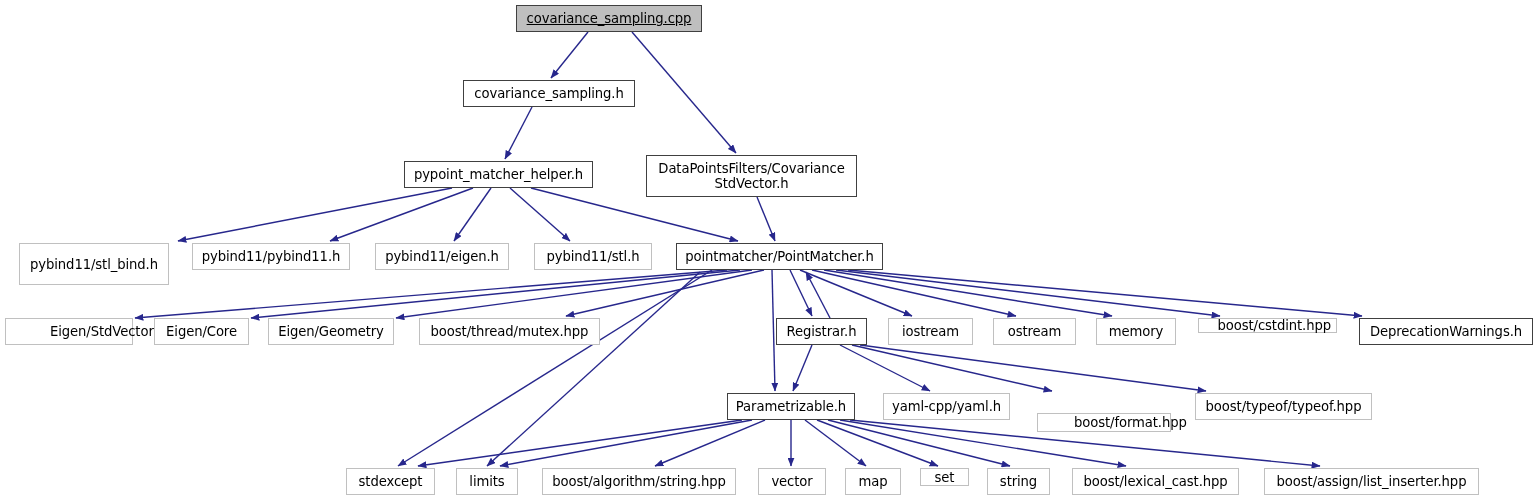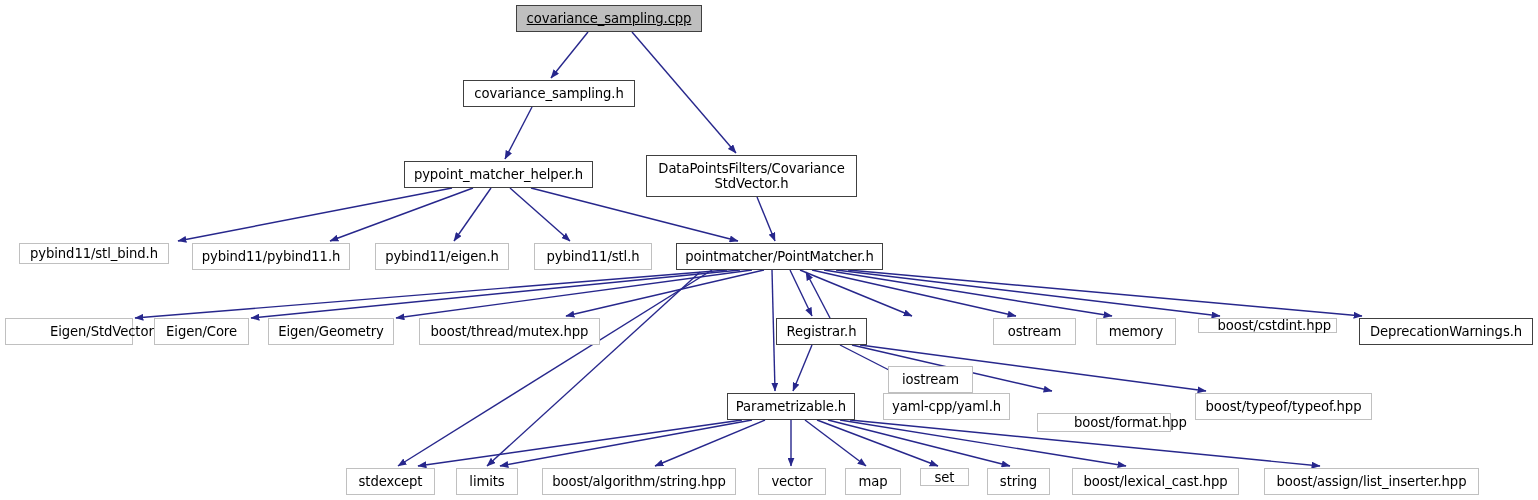--- a/index.html
+++ b/index.html
@@ -100,31 +100,31 @@
         <line x1="840" y1="420" x2="1126" y2="466" stroke="#27278c" stroke-width="1.4" marker-end="url(#arrowhead)"></line>
         <line x1="850" y1="420" x2="1320" y2="466" stroke="#27278c" stroke-width="1.4" marker-end="url(#arrowhead)"></line>
       </g>
   </svg>
   <div id="nodes-group">
       <div class="graph-node current" style="left: 516px; top: 5px; width: 186px; height: 27px;"><span class="node-label">covariance_sampling.cpp</span></div>
       <div class="graph-node local" style="left: 463px; top: 80px; width: 172px; height: 27px;"><span class="node-label">covariance_sampling.h</span></div>
       <div class="graph-node local" style="left: 646px; top: 155px; width: 211px; height: 42px;"><span class="node-label">DataPointsFilters/Covariance
 StdVector.h</span></div>
       <div class="graph-node local" style="left: 404px; top: 161px; width: 189px; height: 27px;"><span class="node-label">pypoint_matcher_helper.h</span></div>
-      <div class="graph-node extern" style="left: 19px; top: 243px; width: 150px; height: 21px;"><span class="node-label">pybind11/stl_bind.h</span></div>
+      <div class="graph-node extern" style="left: 19px; top: 243px; width: 150px; height: 42px;"><span class="node-label">pybind11/stl_bind.h</span></div>
       <div class="graph-node extern" style="left: 192px; top: 243px; width: 158px; height: 27px;"><span class="node-label">pybind11/pybind11.h</span></div>
       <div class="graph-node extern" style="left: 375px; top: 243px; width: 134px; height: 27px;"><span class="node-label">pybind11/eigen.h</span></div>
       <div class="graph-node extern" style="left: 534px; top: 243px; width: 118px; height: 27px;"><span class="node-label">pybind11/stl.h</span></div>
       <div class="graph-node local" style="left: 676px; top: 243px; width: 207px; height: 27px;"><span class="node-label">pointmatcher/PointMatcher.h</span></div>
       <div class="graph-node extern" style="left: 5px; top: 318px; width: 128px; height: 27px; padding-left: 44px;"><span class="node-label">Eigen/StdVector</span></div>
       <div class="graph-node extern" style="left: 154px; top: 318px; width: 95px; height: 27px;"><span class="node-label">Eigen/Core</span></div>
       <div class="graph-node extern" style="left: 268px; top: 318px; width: 126px; height: 27px;"><span class="node-label">Eigen/Geometry</span></div>
       <div class="graph-node extern" style="left: 419px; top: 318px; width: 181px; height: 27px;"><span class="node-label">boost/thread/mutex.hpp</span></div>
       <div class="graph-node local" style="left: 776px; top: 318px; width: 91px; height: 27px;"><span class="node-label">Registrar.h</span></div>
-      <div class="graph-node extern" style="left: 888px; top: 318px; width: 85px; height: 27px; margin-top: 48px;"><span class="node-label">iostream</span></div>
+      <div class="graph-node extern" style="left: 888px; top: 318px; width: 85px; height: 27px;"><span class="node-label">iostream</span></div>
       <div class="graph-node extern" style="left: 993px; top: 318px; width: 83px; height: 27px;"><span class="node-label">ostream</span></div>
       <div class="graph-node extern" style="left: 1096px; top: 318px; width: 80px; height: 27px;"><span class="node-label">memory</span></div>
       <div class="graph-node extern" style="left: 1198px; top: 318px; width: 139px; height: 15px; text-align: right;"><span class="node-label">boost/cstdint.hpp</span></div>
       <div class="graph-node local" style="left: 1359px; top: 318px; width: 174px; height: 27px;"><span class="node-label">DeprecationWarnings.h</span></div>
       <div class="graph-node local" style="left: 727px; top: 393px; width: 128px; height: 27px;"><span class="node-label">Parametrizable.h</span></div>
       <div class="graph-node extern" style="left: 883px; top: 393px; width: 127px; height: 27px;"><span class="node-label">yaml-cpp/yaml.h</span></div>
       <div class="graph-node extern" style="left: 1037px; top: 413px; width: 134px; height: 19px; padding-left: 36px;"><span class="node-label">boost/format.hpp</span></div>
       <div class="graph-node extern" style="left: 1195px; top: 393px; width: 177px; height: 27px;"><span class="node-label">boost/typeof/typeof.hpp</span></div>
       <div class="graph-node extern" style="left: 346px; top: 468px; width: 89px; height: 27px;"><span class="node-label">stdexcept</span></div>
       <div class="graph-node extern" style="left: 456px; top: 468px; width: 62px; height: 27px;"><span class="node-label">limits</span></div>

